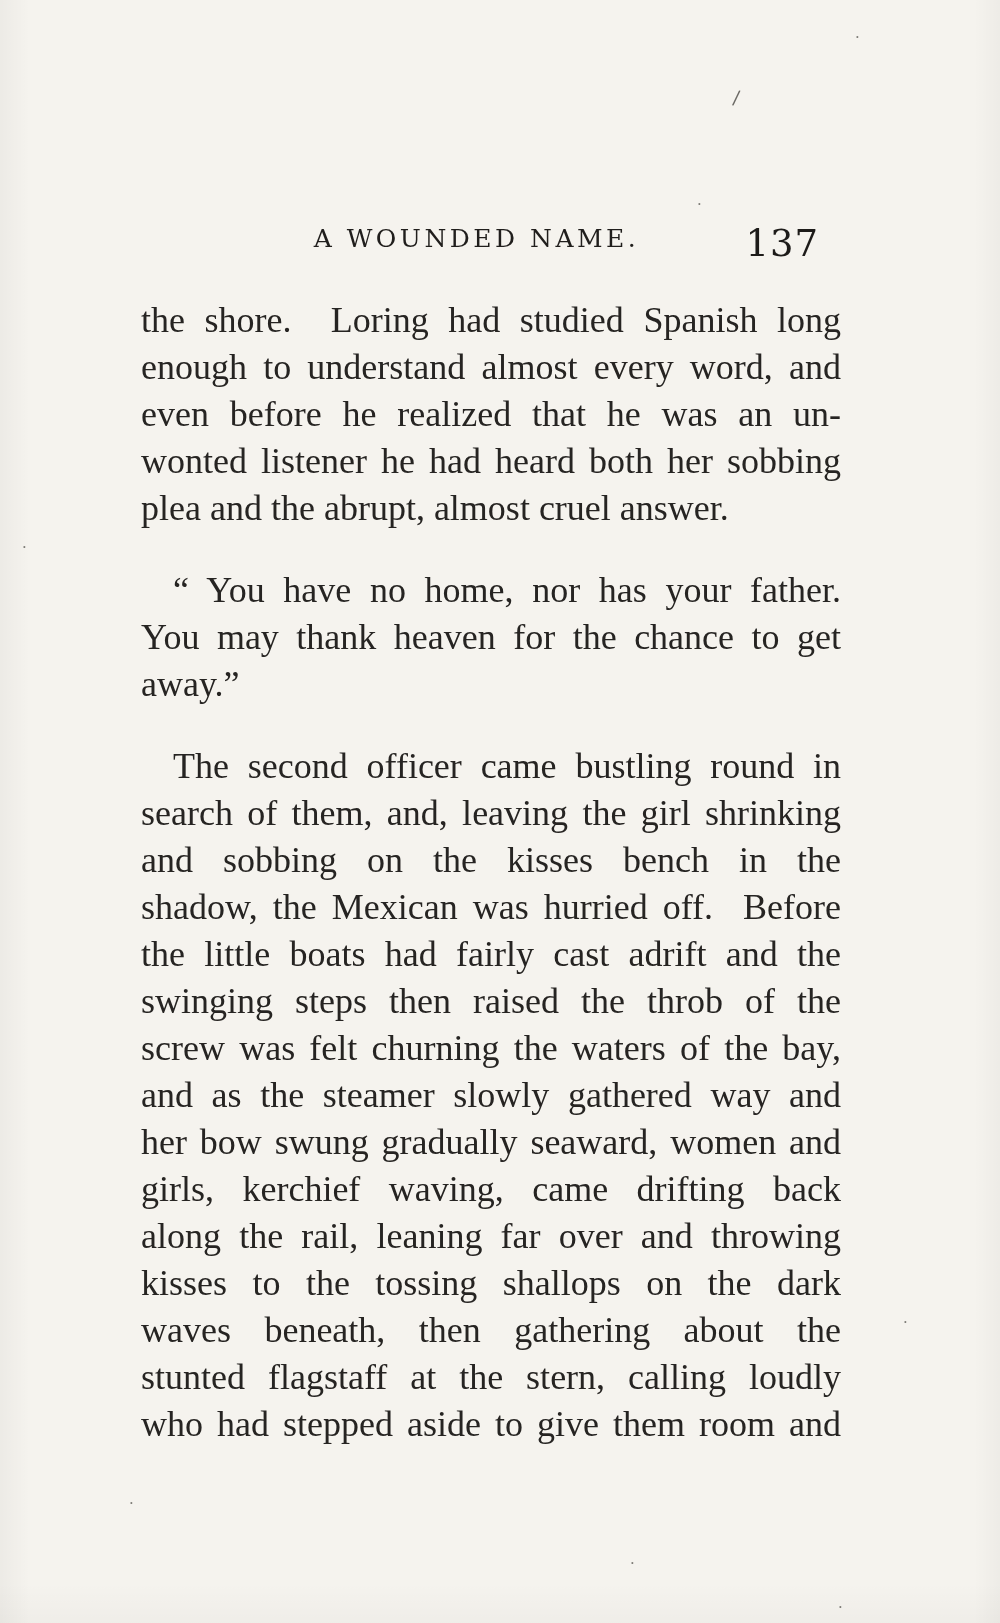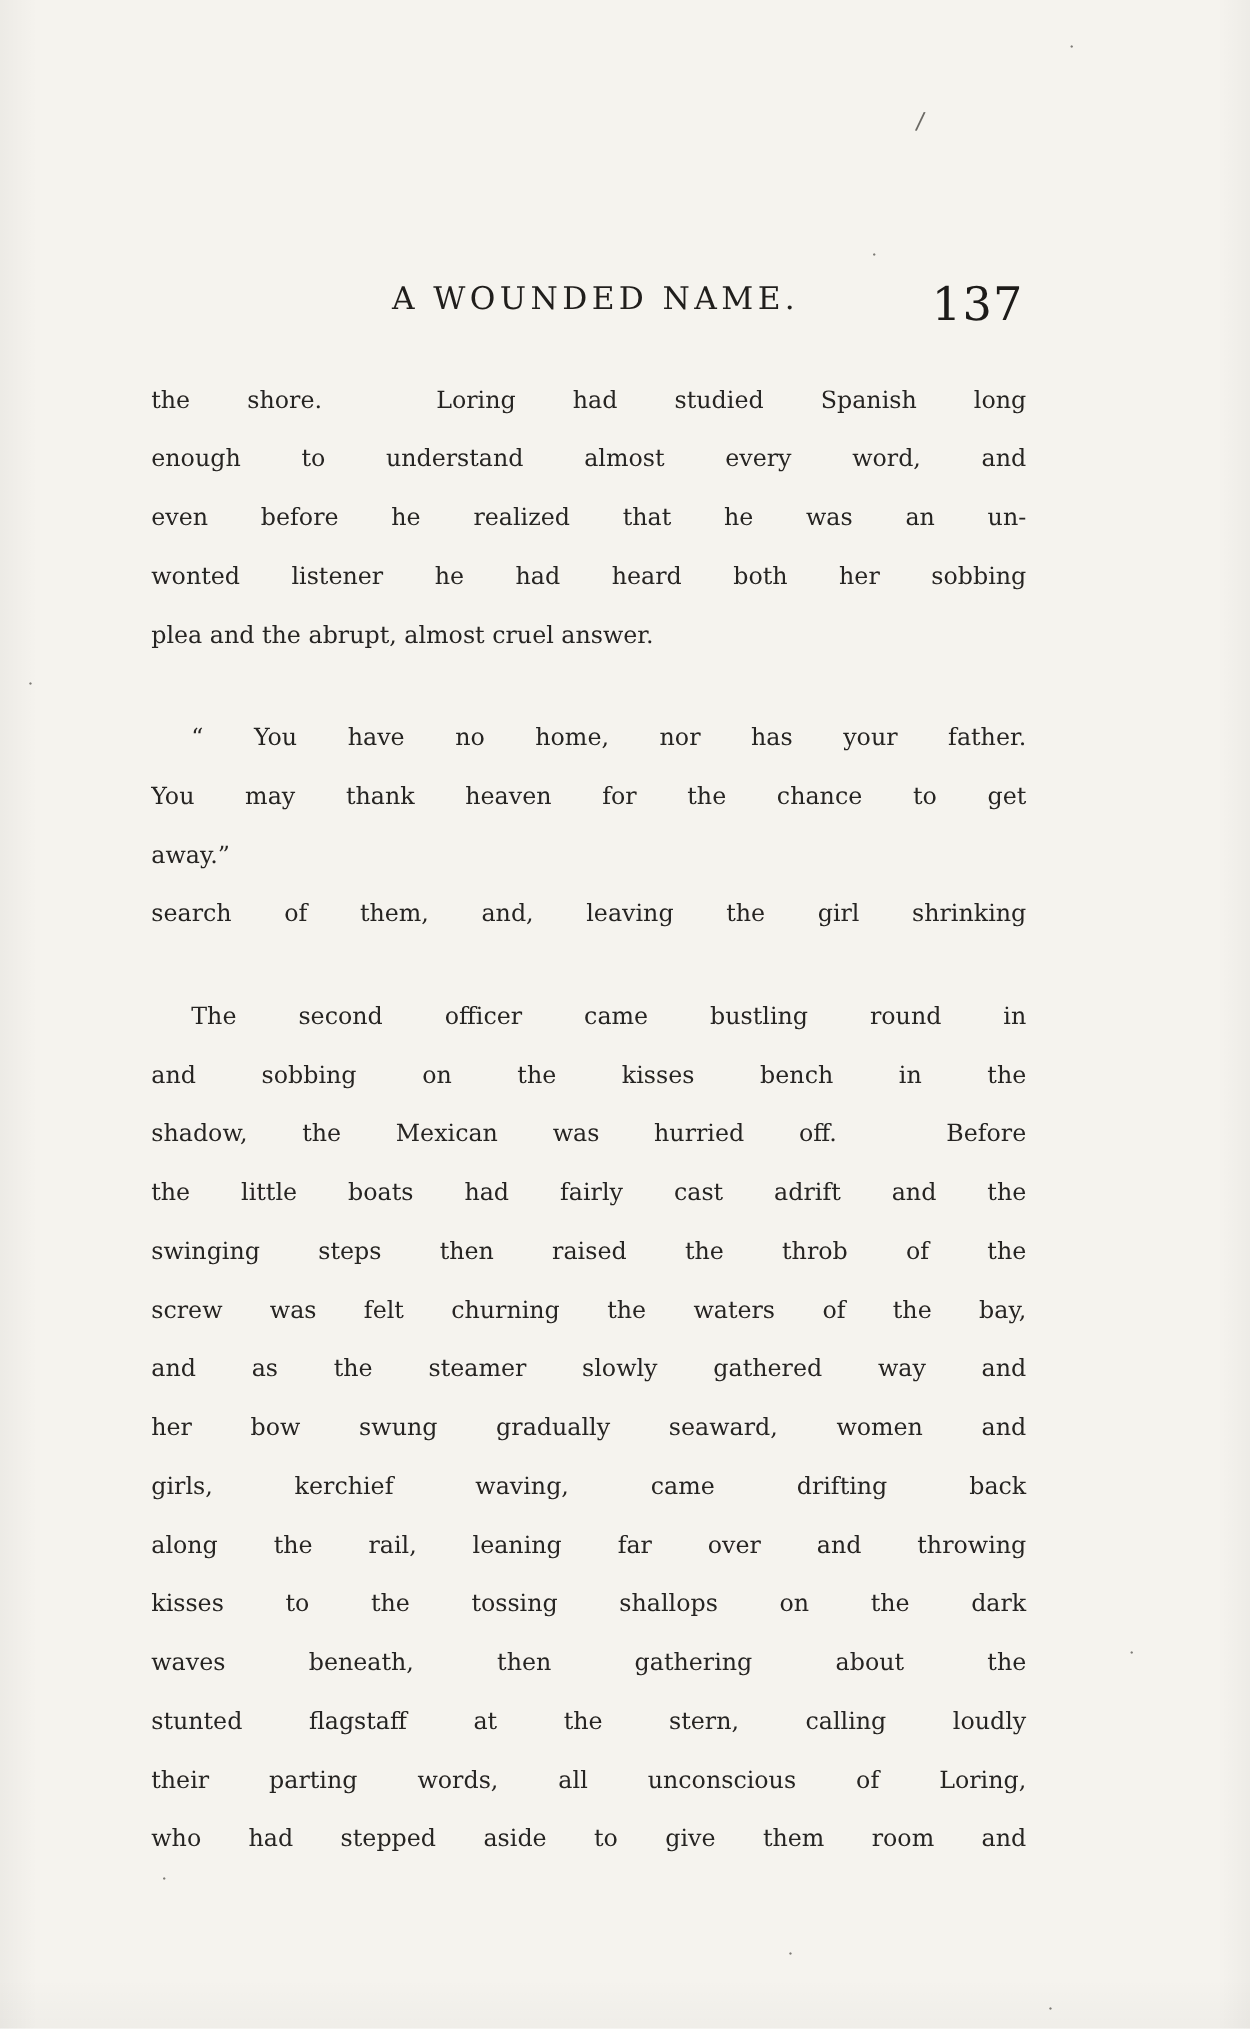--- a/index.html
+++ b/index.html
@@ -43,25 +43,26 @@
     position: absolute;
     right: 14px;
     top: -2px;
     font-size: 37px;
     letter-spacing: 1px;
     color: #1d1b19;
   }
   .text-block {
     position: absolute;
     top: 297px;
-    left: 121px;
+    left: 141px;
     width: 700px;
-    font-size: 19px;
+    font-size: 36px;
     line-height: 47px;
     color: #262422;
+    font-family: Liberation Serif, serif;
   }
   .line {
     text-align: justify;
     text-align-last: justify;
     white-space: normal;
   }
   .line.indent {
     padding-left: 32px;
     margin-top: 35px;
   }
@@ -93,35 +94,34 @@
 
   <div class="text-block">
       <div class="line">the shore.&nbsp; Loring had studied Spanish long</div>
       <div class="line">enough to understand almost every word, and</div>
       <div class="line">even before he realized that he was an un-</div>
       <div class="line">wonted listener he had heard both her sobbing</div>
       <div class="line endleft">plea and the abrupt, almost cruel answer.</div>
       <div class="line indent">“ You have no home, nor has your father.</div>
       <div class="line">You may thank heaven for the chance to get</div>
       <div class="line endleft">away.”</div>
+      <div class="line indent">The second officer came bustling round in</div>
       <div class="line">search of them, and, leaving the girl shrinking</div>
-      <div class="line indent">The second officer came bustling round in</div>
       <div class="line">and sobbing on the kisses bench in the</div>
       <div class="line">shadow, the Mexican was hurried off.&nbsp; Before</div>
       <div class="line">the little boats had fairly cast adrift and the</div>
       <div class="line">swinging steps then raised the throb of the</div>
       <div class="line">screw was felt churning the waters of the bay,</div>
       <div class="line">and as the steamer slowly gathered way and</div>
       <div class="line">her bow swung gradually seaward, women and</div>
       <div class="line">girls, kerchief waving, came drifting back</div>
       <div class="line">along the rail, leaning far over and throwing</div>
       <div class="line">kisses to the tossing shallops on the dark</div>
       <div class="line">waves beneath, then gathering about the</div>
       <div class="line">stunted flagstaff at the stern, calling loudly</div>
-      <div class="line">their parting words, all unconscious of Loring,</div>
       <div class="line">who had stepped aside to give them room and</div>
     </div>
 
   <div id="artifacts">
       <span class="artifact slash" style="left: 733px; top: 88px;">/</span>
       <span class="artifact" style="left: 855px; top: 30px;">·</span>
       <span class="artifact" style="left: 697px; top: 197px;">·</span>
       <span class="artifact" style="left: 22px; top: 540px;">·</span>
       <span class="artifact" style="left: 903px; top: 1315px;">·</span>
       <span class="artifact" style="left: 129px; top: 1496px;">·</span>

